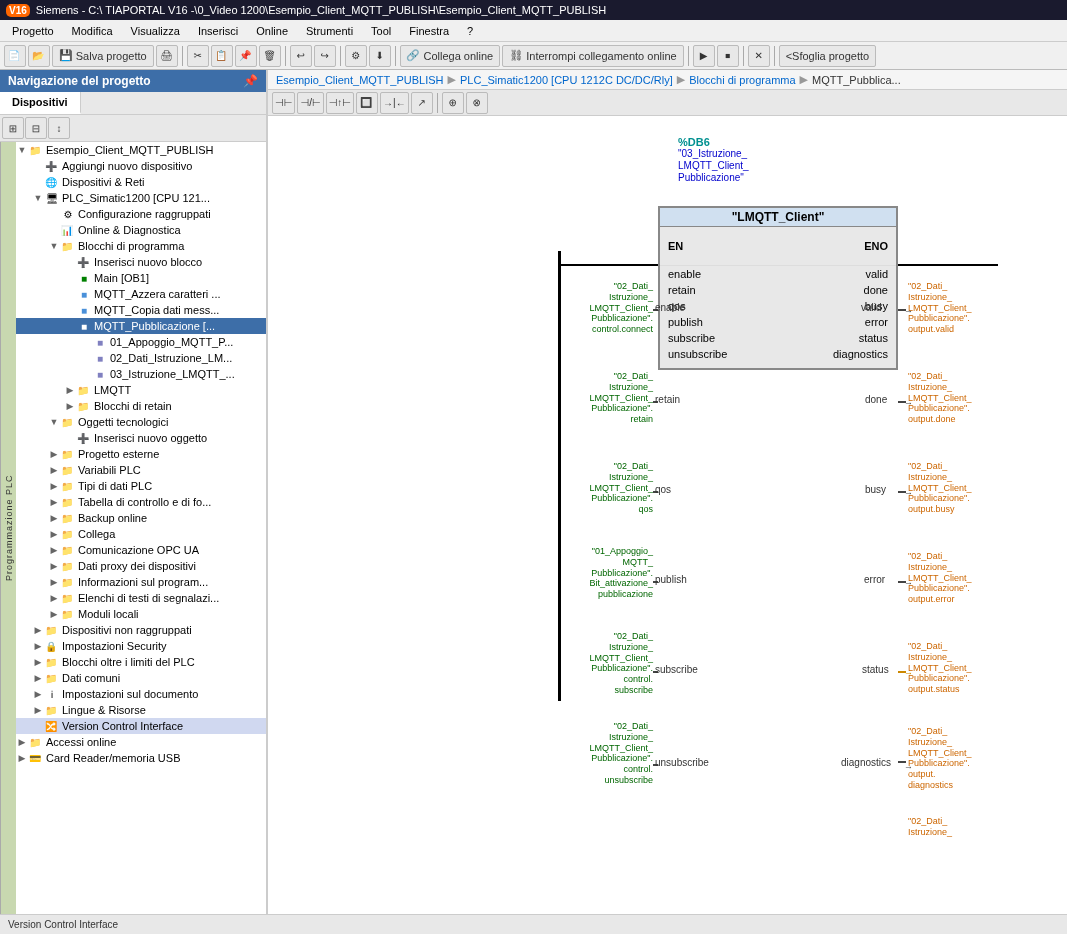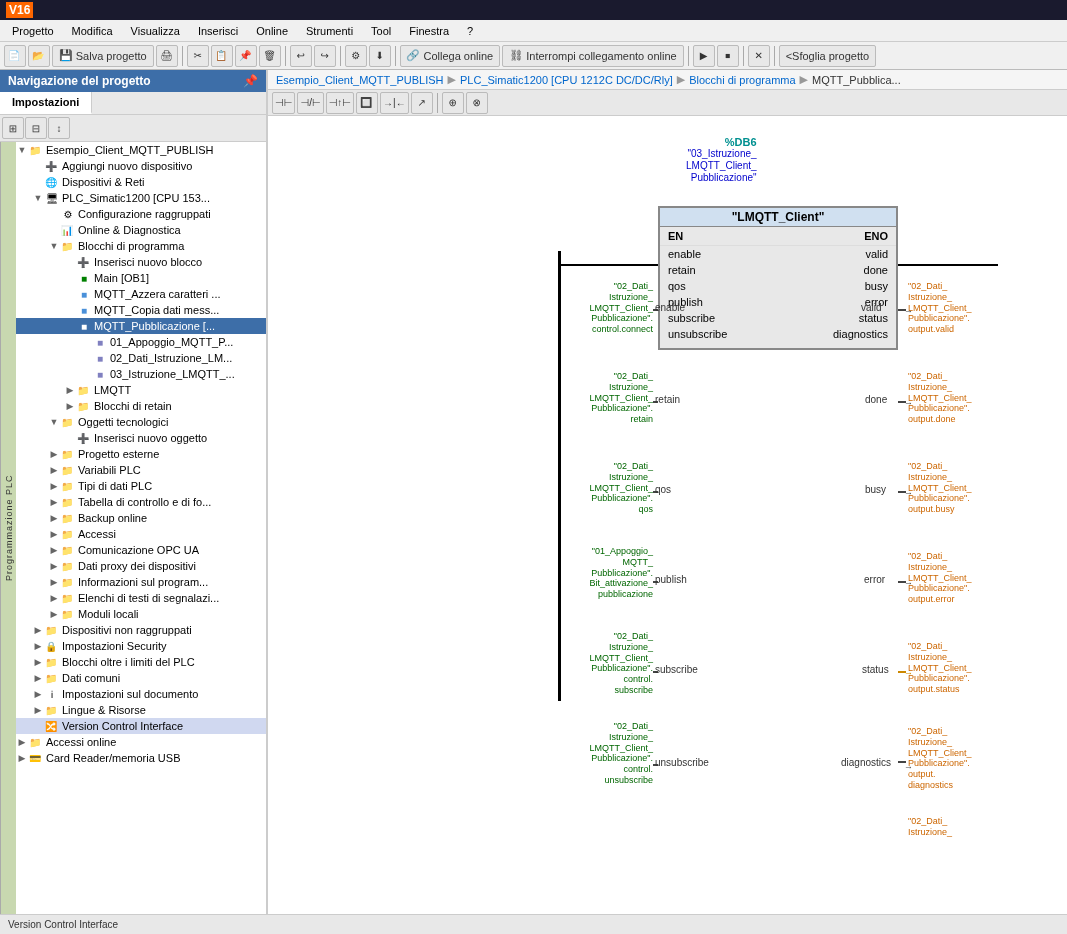--- a/index.html
+++ b/index.html
@@ -13,23 +13,23 @@
       display: flex;
       align-items: center;
       padding: 0 6px;
       font-size: 11px;
       gap: 6px;
     }
     #titlebar .logo {
       background: #ff6600;
       color: #fff;
       font-weight: bold;
-      font-size: 12px;
+      font-size: 10px;
       padding: 1px 3px;
-      border-radius: 0;
+      border-radius: 5px;
     }
 
     
     #menubar {
       background: #f0f0f0;
       height: 22px;
       display: flex;
       align-items: center;
       padding: 0 4px;
       border-bottom: 1px solid #ccc;
@@ -254,20 +254,21 @@
       font-size: 10px;
       border-top: 1px solid #ccc;
       color: #333;
     }
   </style>
 </head>
 <body>
 
 <div id="titlebar">
   <span class="logo">V16</span>
+  <span>Siemens - C:\ TIAPORTAL V16 -\0_Video 1200\Esempio_Client_MQTT_PUBLISH\Esempio_Client_MQTT_PUBLISH</span>
 </div>
 
 <div id="menubar">
   <span>Progetto</span>
   <span>Modifica</span>
   <span>Visualizza</span>
   <span>Inserisci</span>
   <span>Online</span>
   <span>Strumenti</span>
   <span>Tool</span>
@@ -311,21 +312,21 @@
 
 <div id="main">
 
   <div id="sidebar">
     <div id="nav-header">
       <span>Navigazione del progetto</span>
       <span style="cursor:pointer;">📌</span>
     </div>
 
     <div id="nav-tabs">
-      <div class="nav-tab active">Impostazioni</div>
+      <div class="nav-tab active">Dispositivi</div>
     </div>
 
     <div id="nav-toolbar">
       <div class="tb-btn">⊞</div>
       <div class="tb-btn">⊟</div>
       <div class="tb-btn">↕</div>
     </div>
 
     <div id="sidebar-inner">
       <div class="plc-label-container">Programmazione PLC</div>
@@ -350,21 +351,21 @@
             <span class="indent" style="width:16px"></span>
             <span class="arrow">&nbsp;</span>
             <span class="icon">🌐</span>
             <span class="label">Dispositivi &amp; Reti</span>
           </div>
 
           <div class="tree-item">
             <span class="indent" style="width:16px"></span>
             <span class="arrow">▼</span>
             <span class="icon">🖥</span>
-            <span class="label">PLC_Simatic1200 [CPU 153...</span>
+            <span class="label">PLC_Simatic1200 [CPU 121...</span>
           </div>
 
           <div class="tree-item">
             <span class="indent" style="width:32px"></span>
             <span class="arrow">&nbsp;</span>
             <span class="icon">⚙</span>
             <span class="label">Configurazione raggruppati</span>
           </div>
 
           <div class="tree-item">
@@ -497,21 +498,21 @@
             <span class="indent" style="width:32px"></span>
             <span class="arrow">▶</span>
             <span class="icon">📁</span>
             <span class="label">Backup online</span>
           </div>
 
           <div class="tree-item">
             <span class="indent" style="width:32px"></span>
             <span class="arrow">▶</span>
             <span class="icon">📁</span>
-            <span class="label">Accessi</span>
+            <span class="label">Collega</span>
           </div>
 
           <div class="tree-item">
             <span class="indent" style="width:32px"></span>
             <span class="arrow">▶</span>
             <span class="icon">📁</span>
             <span class="label">Comunicazione OPC UA</span>
           </div>
 
           <div class="tree-item">
@@ -631,32 +632,32 @@
       <div class="tb-btn">↗</div>
       <div class="tb-sep"></div>
       <div class="tb-btn">⊕</div>
       <div class="tb-btn">⊗</div>
     </div>
 
 
     <div id="diagram-area">
       <div id="ladder">
 
-        <div style="position:absolute; left:410px; top:20px; text-align:right;margin-left:8px;">
+        <div style="position:absolute; left:410px; top:20px; text-align:left;">
           <div style="font-size:11px; color:#009090; font-weight:bold;">%DB6</div>
           <div style="font-size:10px; color:#0000cc; line-height:1.2;">"03_Istruzione_<br>LMQTT_Client_<br>Pubblicazione"</div>
         </div>
 
         <div style="position:absolute; left:390px; top:90px; width:240px; border:2px solid #888; background:#e8e8e8;">
 
           <div style="background:#d0e0f0; border-bottom:1px solid #888; padding:2px 8px; font-size:12px; font-weight:bold; text-align:center;">
             "LMQTT_Client"
           </div>
 
-          <div style="display:flex; justify-content:space-between; padding:3px 8px; font-size:11px; font-weight:bold; border-bottom:1px solid #ddd;">
+          <div style="display:flex; justify-content:space-between; padding:13px 8px; font-size:11px; font-weight:bold; border-bottom:1px solid #ddd;">
             <span>EN</span>
             <span>ENO</span>
           </div>
 
           <div style="display:flex; justify-content:space-between; padding:2px 8px; font-size:11px;">
             <span>enable</span>
             <span>valid</span>
           </div>
           <div style="display:flex; justify-content:space-between; padding:2px 8px; font-size:11px;">
             <span>retain</span>

